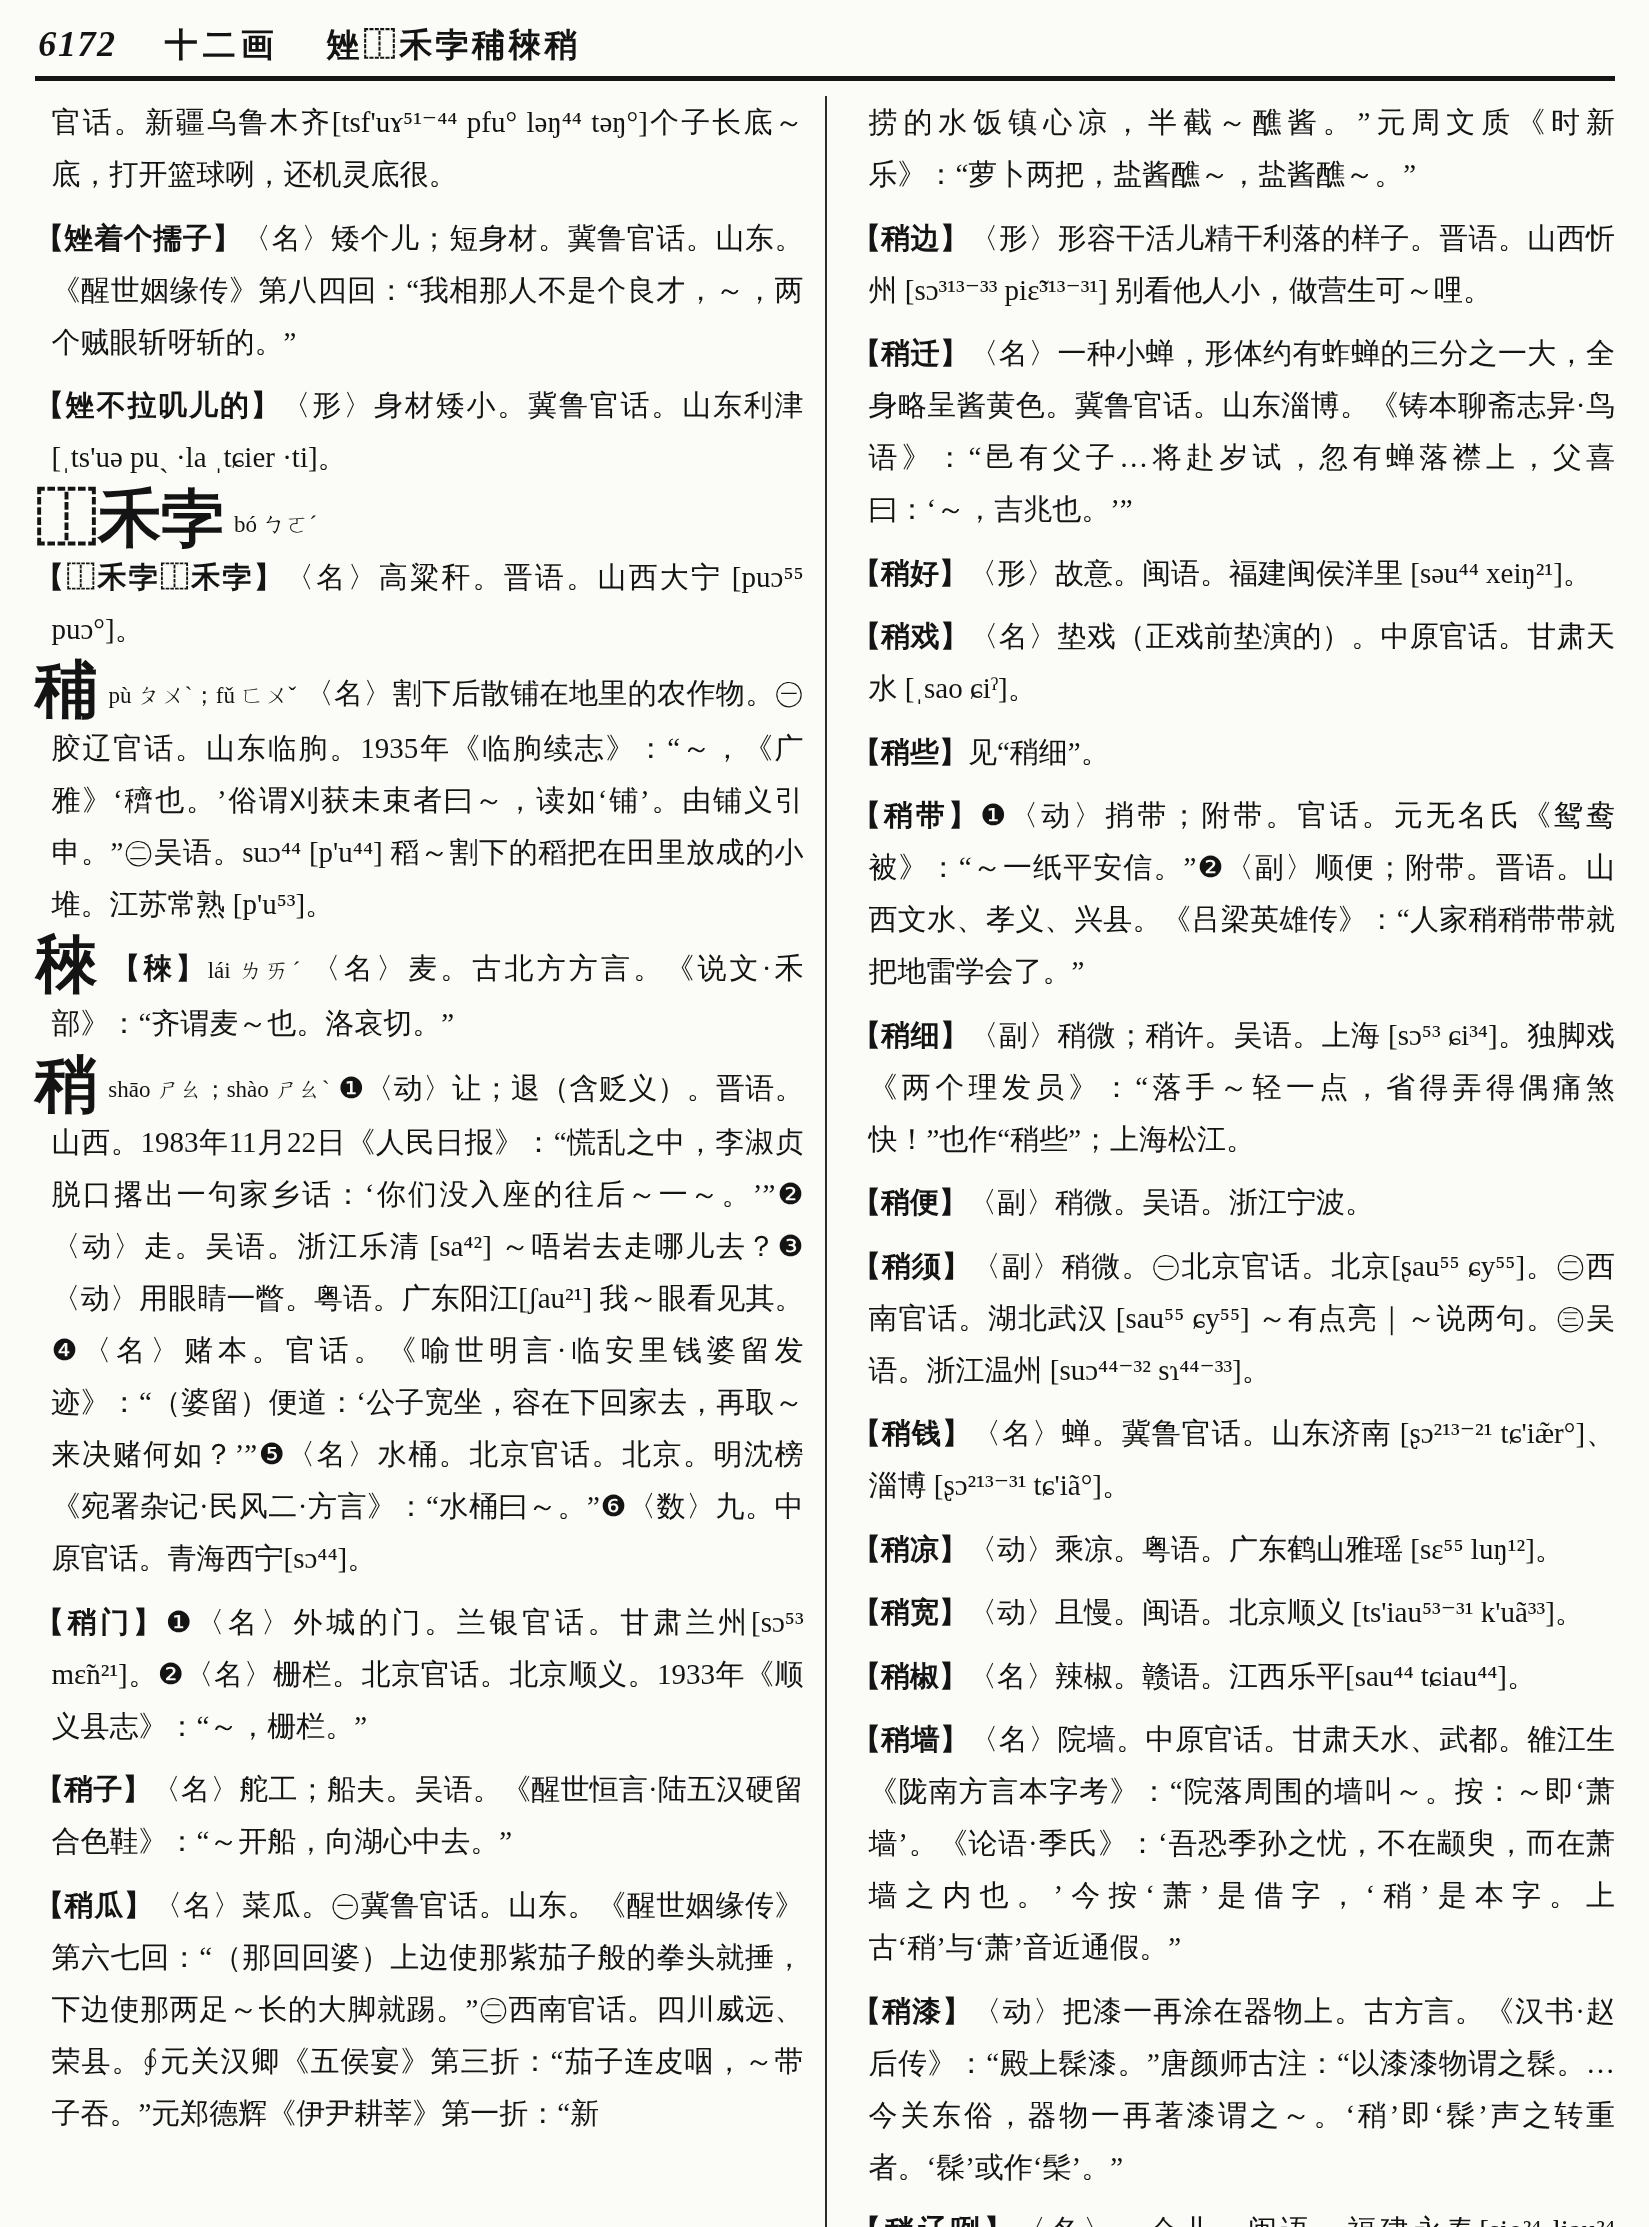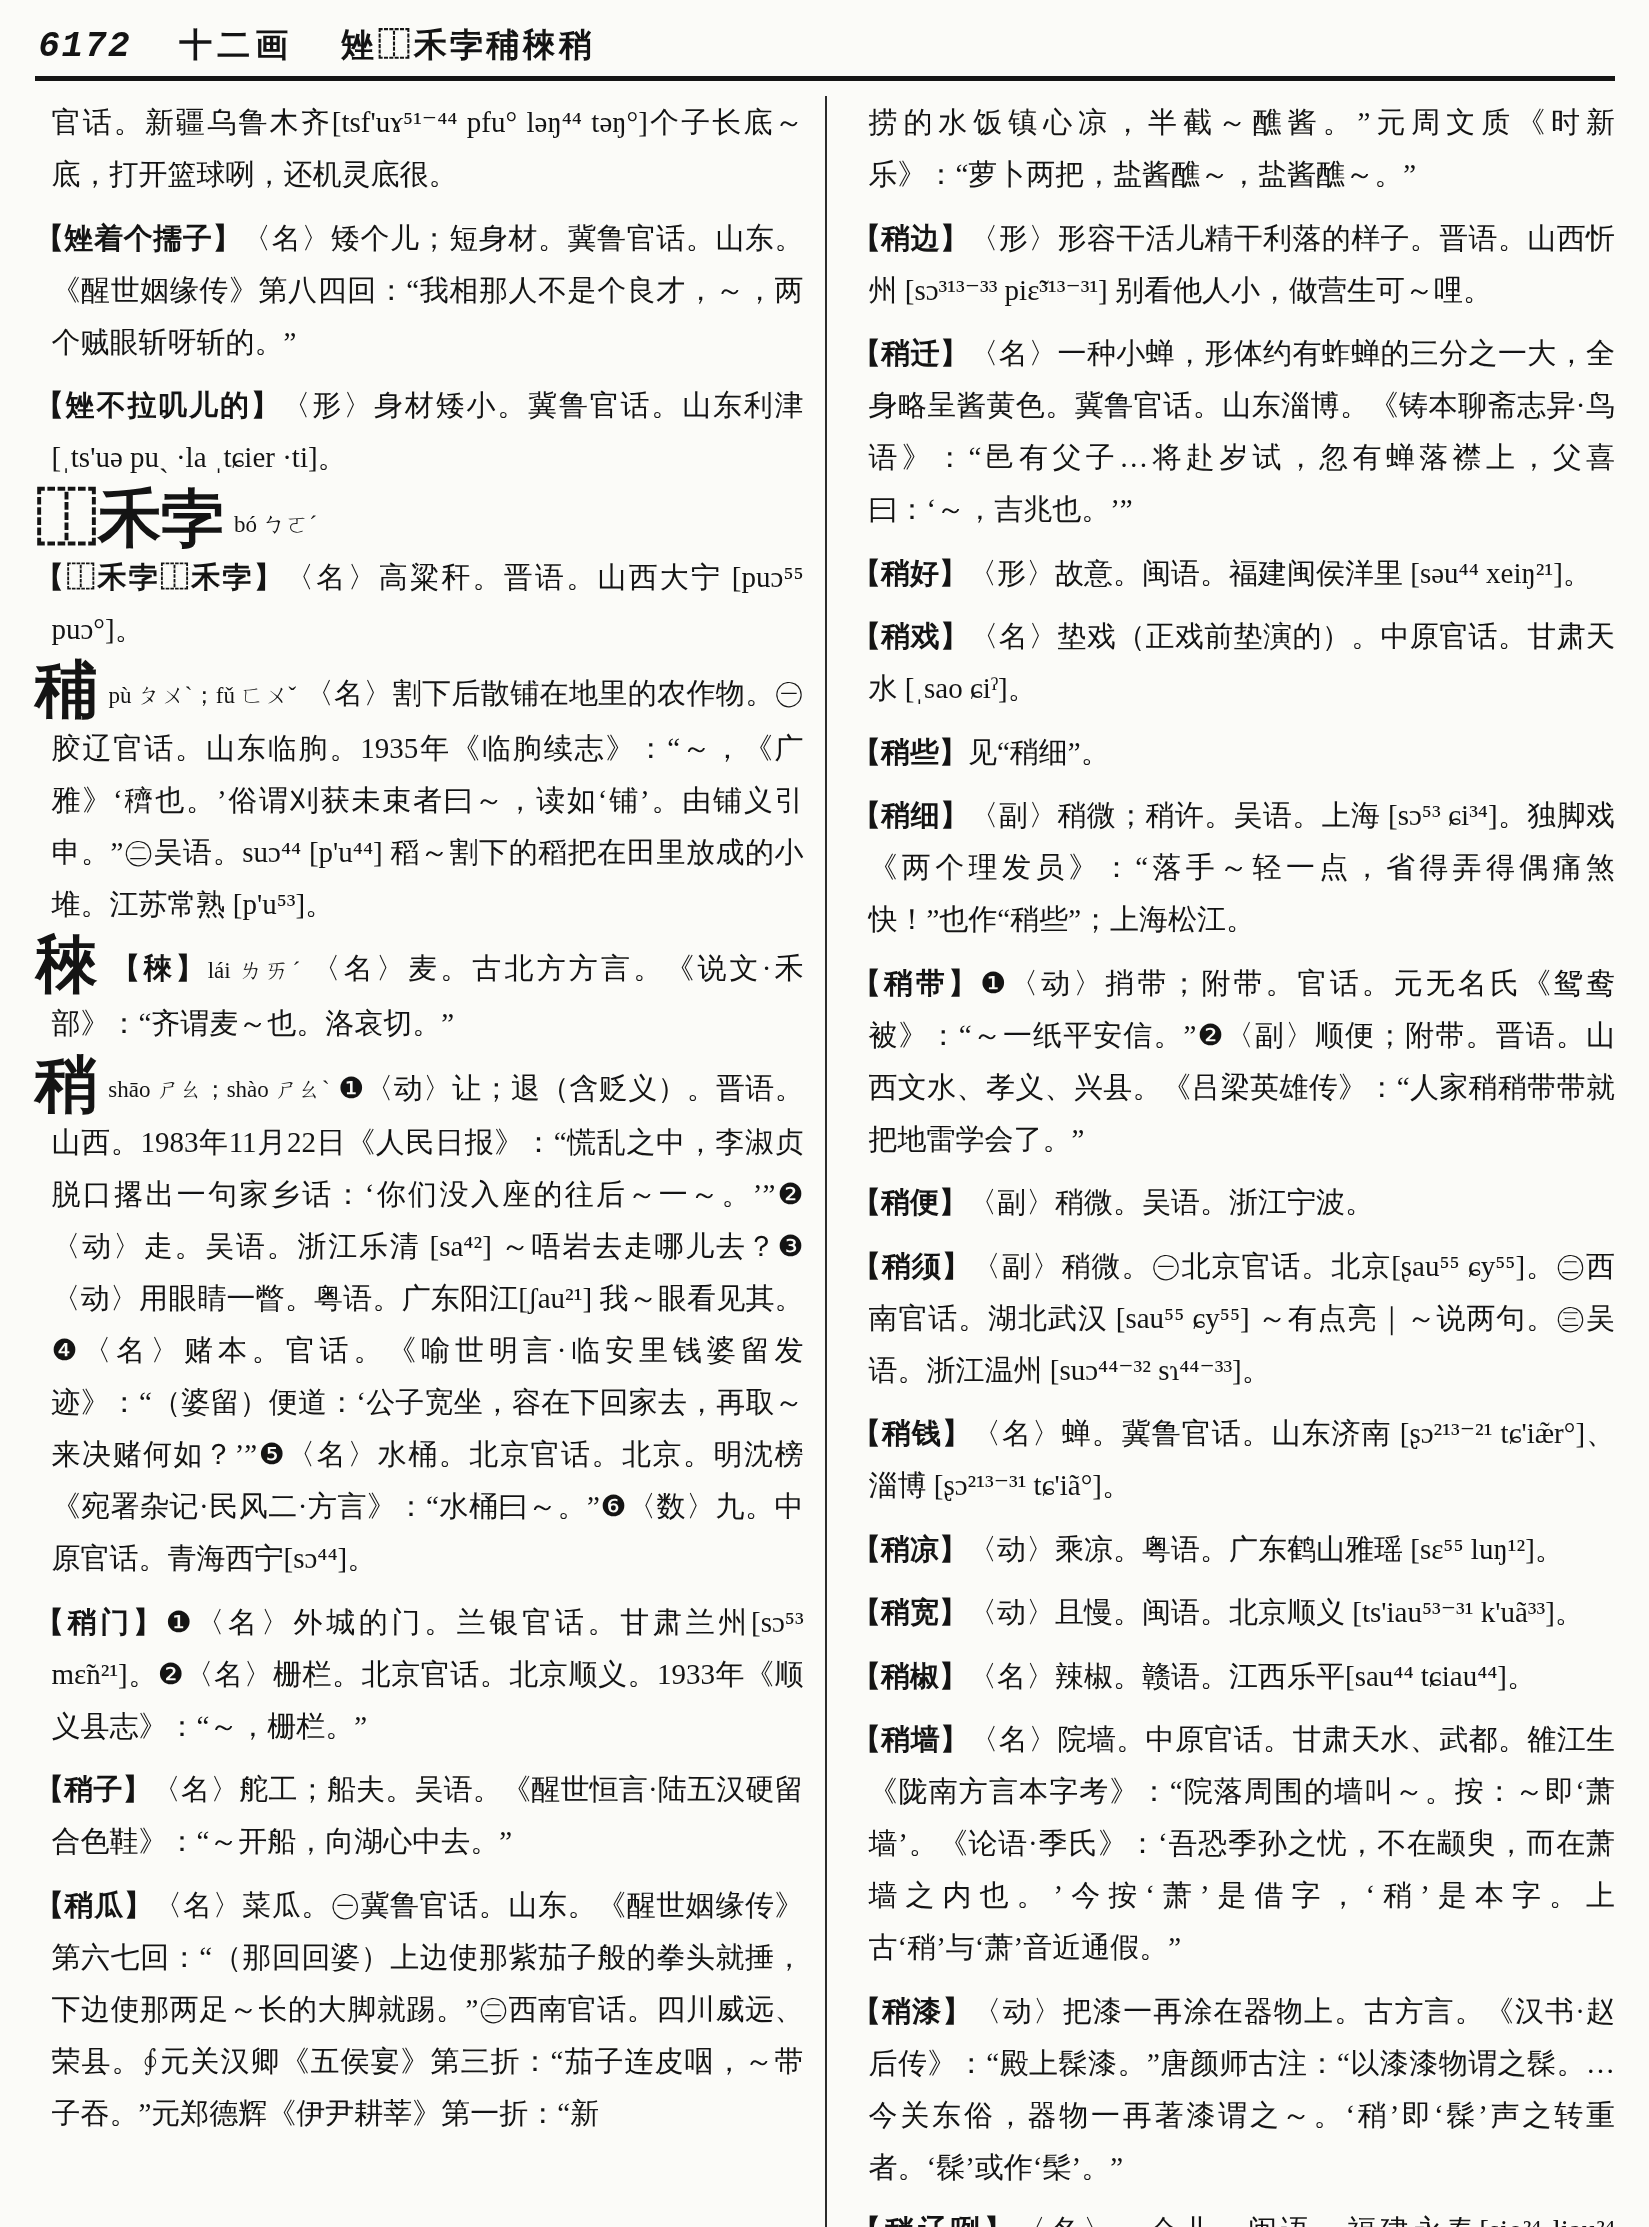--- a/index.html
+++ b/index.html
@@ -3,21 +3,21 @@
 <meta charset="utf-8">
 <style>
   html,body{margin:0;padding:0;}
   body{
     width:1650px;height:2227px;
     background:#fbfbf8;color:#141414;
     font-family:"Liberation Serif","DejaVu Serif",serif;
     overflow:hidden;
   }
   .page{padding:18px 35px 0 35px;box-sizing:border-box;width:1650px;height:2227px;}
-  .pagehead{display:flex;align-items:baseline;gap:48px;font-weight:bold;margin:5px 0 8.2px 3.3px;font-family:Liberation Mono, monospace;}
+  .pagehead{display:flex;align-items:baseline;gap:48px;font-weight:bold;margin:5px 0 8.2px 3.3px;}
   .pageno{font-size:36px;font-style:italic;letter-spacing:1.6px;}
   .strokes{font-size:33px;letter-spacing:5px;text-align:right;}
   .headchars{font-size:33px;letter-spacing:3.3px;}
   .toprule{border:0;border-top:5px solid #161616;margin:6.6px 0 15px 0;}
   .cols{display:flex;align-items:stretch;}
   .col{width:50%;box-sizing:border-box;}
   .col-left{padding-right:21.4px;}
   .col-right{border-left:2.5px solid #2c2c2c;padding-left:25px;}
   p.entry{
     margin:0;font-size:29px;line-height:52px;text-align:justify;
@@ -114,25 +114,25 @@
 
       <p class="entry gap">
         <span class="hw">【稍戏】</span><span class="body">〈名〉垫戏（正戏前垫演的）。中原官话。甘肃天水 [ˌsao ɕiˀ]。</span>
       </p>
 
       <p class="entry gap">
         <span class="hw">【稍些】</span><span class="body">见“稍细”。</span>
       </p>
 
       <p class="entry gap">
-        <span class="hw">【稍细】</span><span class="body">〈副〉稍微；稍许。吴语。上海 [sɔ⁵³ ɕi³⁴]。独脚戏《两个理发员》：“落手～轻一点，省得弄得偶痛煞快！”也作“稍些”；上海松江。</span>
+        <span class="hw">【稍带】</span><span class="body">❶〈动〉捎带；附带。官话。元无名氏《鸳鸯被》：“～一纸平安信。”❷〈副〉顺便；附带。晋语。山西文水、孝义、兴县。《吕梁英雄传》：“人家稍稍带带就把地雷学会了。”</span>
       </p>
 
       <p class="entry gap">
-        <span class="hw">【稍带】</span><span class="body">❶〈动〉捎带；附带。官话。元无名氏《鸳鸯被》：“～一纸平安信。”❷〈副〉顺便；附带。晋语。山西文水、孝义、兴县。《吕梁英雄传》：“人家稍稍带带就把地雷学会了。”</span>
+        <span class="hw">【稍细】</span><span class="body">〈副〉稍微；稍许。吴语。上海 [sɔ⁵³ ɕi³⁴]。独脚戏《两个理发员》：“落手～轻一点，省得弄得偶痛煞快！”也作“稍些”；上海松江。</span>
       </p>
 
       <p class="entry gap">
         <span class="hw">【稍便】</span><span class="body">〈副〉稍微。吴语。浙江宁波。</span>
       </p>
 
       <p class="entry gap">
         <span class="hw">【稍须】</span><span class="body">〈副〉稍微。㊀北京官话。北京[ʂau⁵⁵ ɕy⁵⁵]。㊁西南官话。湖北武汉 [sau⁵⁵ ɕy⁵⁵] ～有点亮｜～说两句。㊂吴语。浙江温州 [suɔ⁴⁴⁻³² sɿ⁴⁴⁻³³]。</span>
       </p>
 

